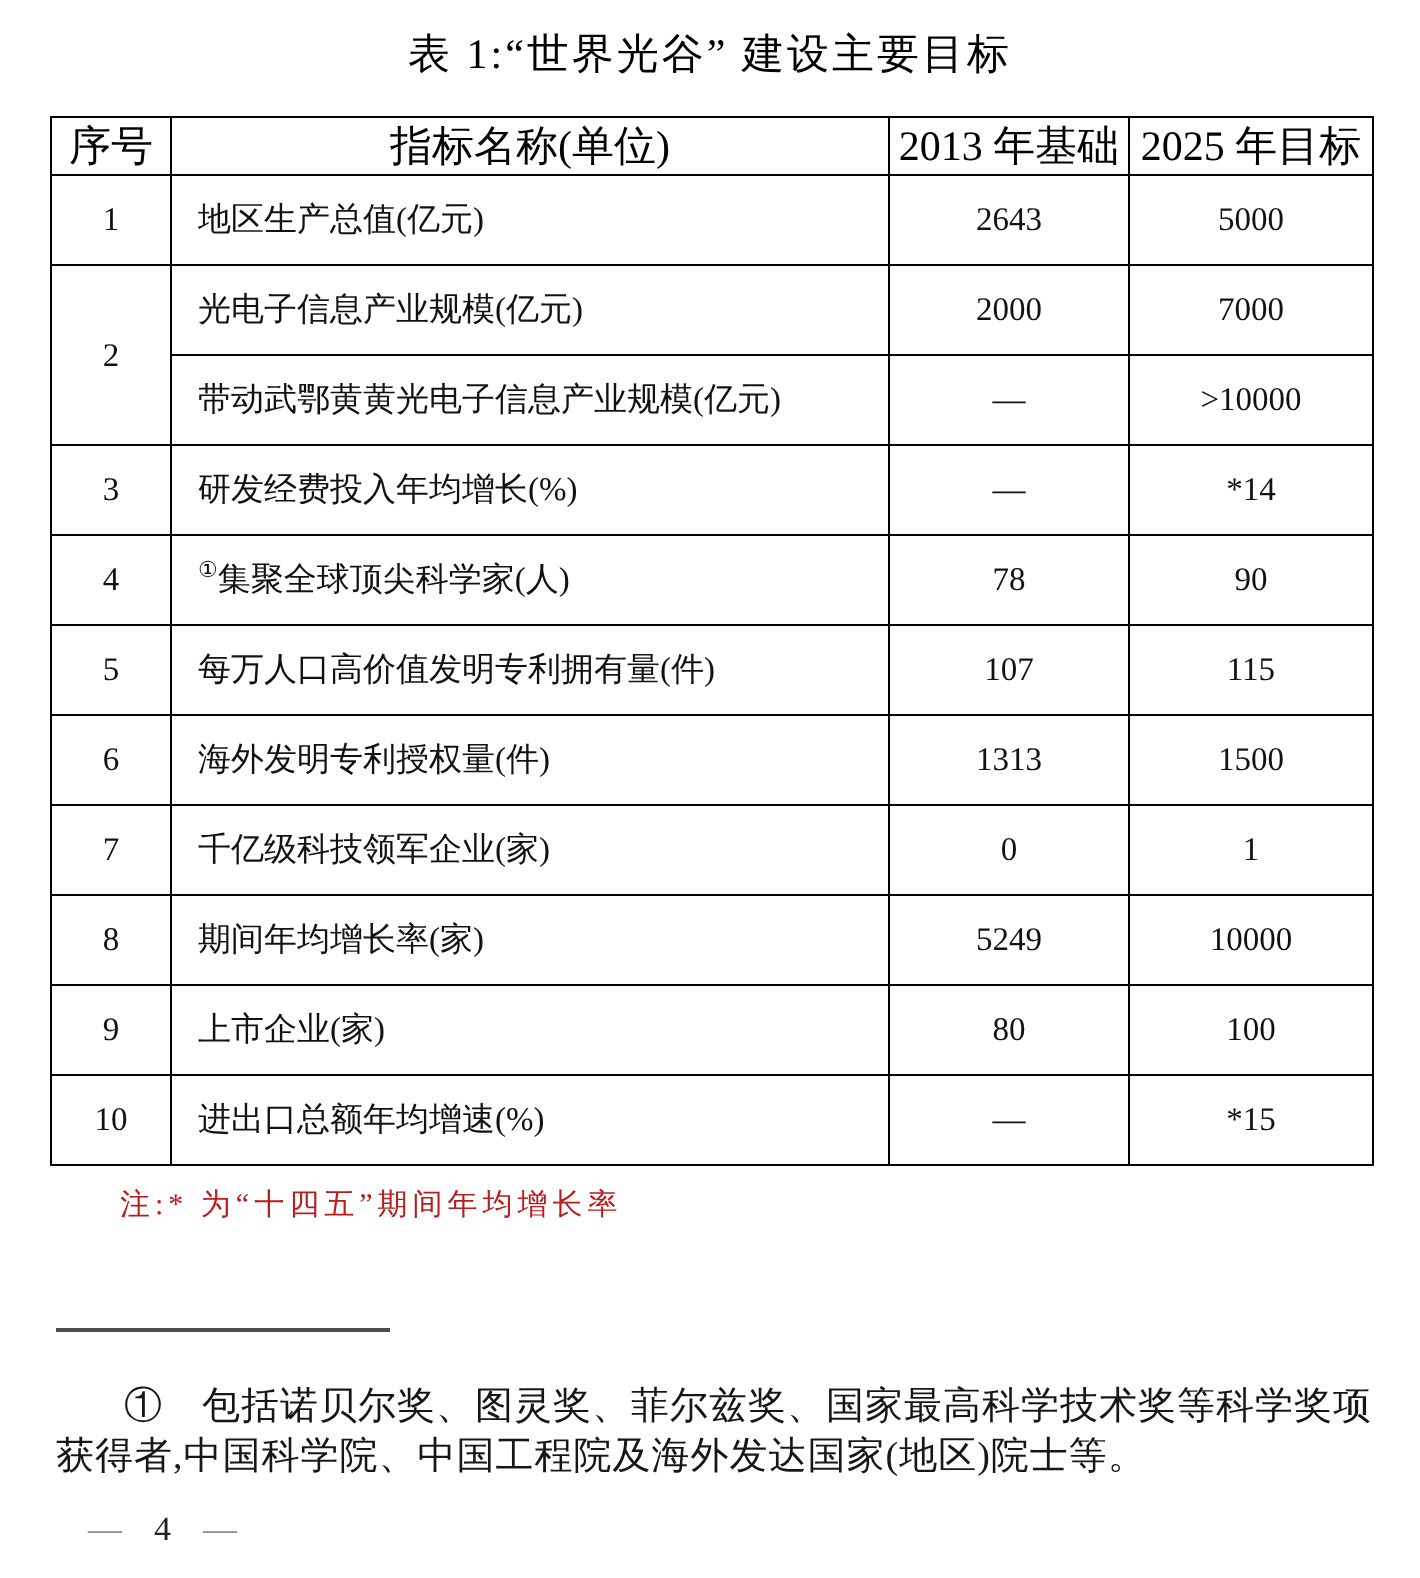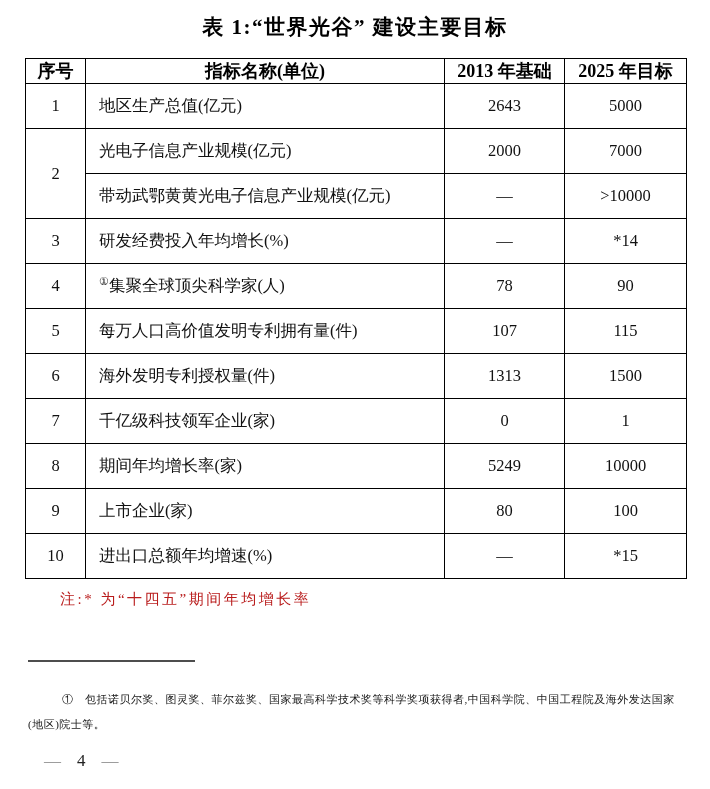--- a/index.html
+++ b/index.html
@@ -13,38 +13,38 @@
     position: relative;
     width: 710px; height: 789px;
     overflow: hidden;
     background: #ffffff;
   }
   .title {
     margin-top: 14px;
     text-align: center;
     font-size: 21px;
     line-height: 27px;
-    font-weight: bold;
+    font-weight: normal;
     letter-spacing: 1.5px;
     color: #000000;
   }
   table.goals {
     border-collapse: collapse;
     table-layout: fixed;
     margin: 17px 0 0 25px;
     width: 661px;
   }
   table.goals th, table.goals td {
     border: 1.6px solid #000000;
     overflow: hidden;
   }
   table.goals th {
     height: 25px;
-    font-size: 18px;
-    font-weight: bold;
+    font-size: 21px;
+    font-weight: normal;
     text-align: center;
     color: #000000;
   }
   table.goals td {
     height: 45px;
     font-size: 16.5px;
     color: #111111;
   }
   td.col-no, td.col-val { text-align: center; }
   td.col-name { text-align: left; padding-left: 13px; }
@@ -61,21 +61,21 @@
     color: #b91c1c;
   }
   .divider {
     margin: 50px 0 0 28px;
     width: 167px;
     height: 2px;
     background: #4d4d4d;
   }
   .footnote {
     margin: 25px 20px 0 28px;
-    font-size: 11px;
+    font-size: 19px;
     line-height: 25px;
     text-indent: 34px;
     letter-spacing: 0.5px;
     color: #161616;
   }
   .pageno {
     margin: 14px 0 0 44px;
     font-size: 17px;
     letter-spacing: 1px;
   }

